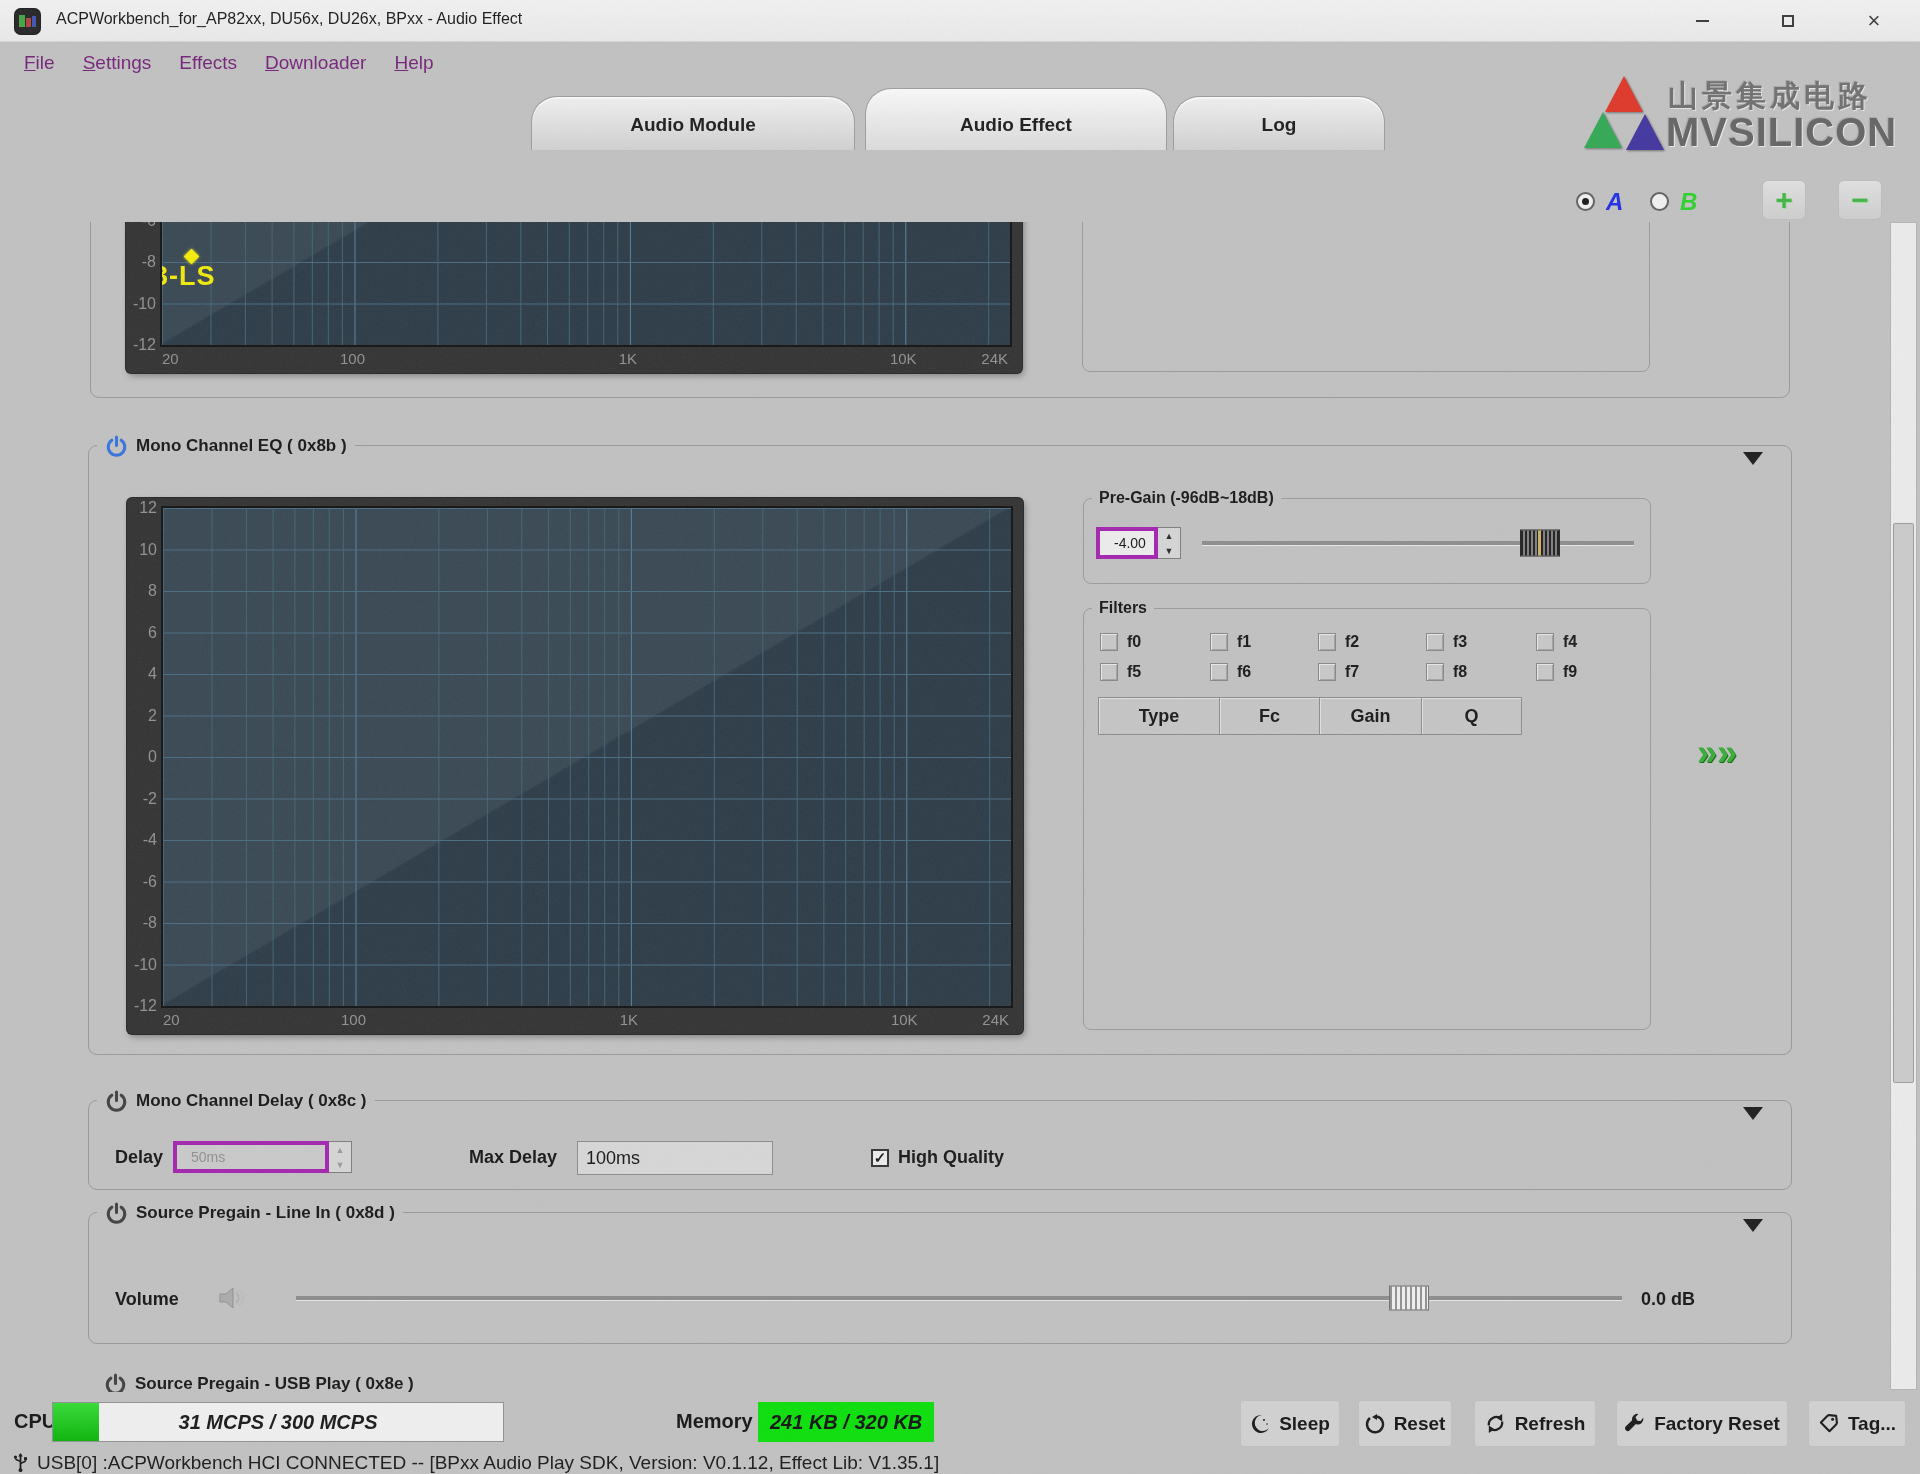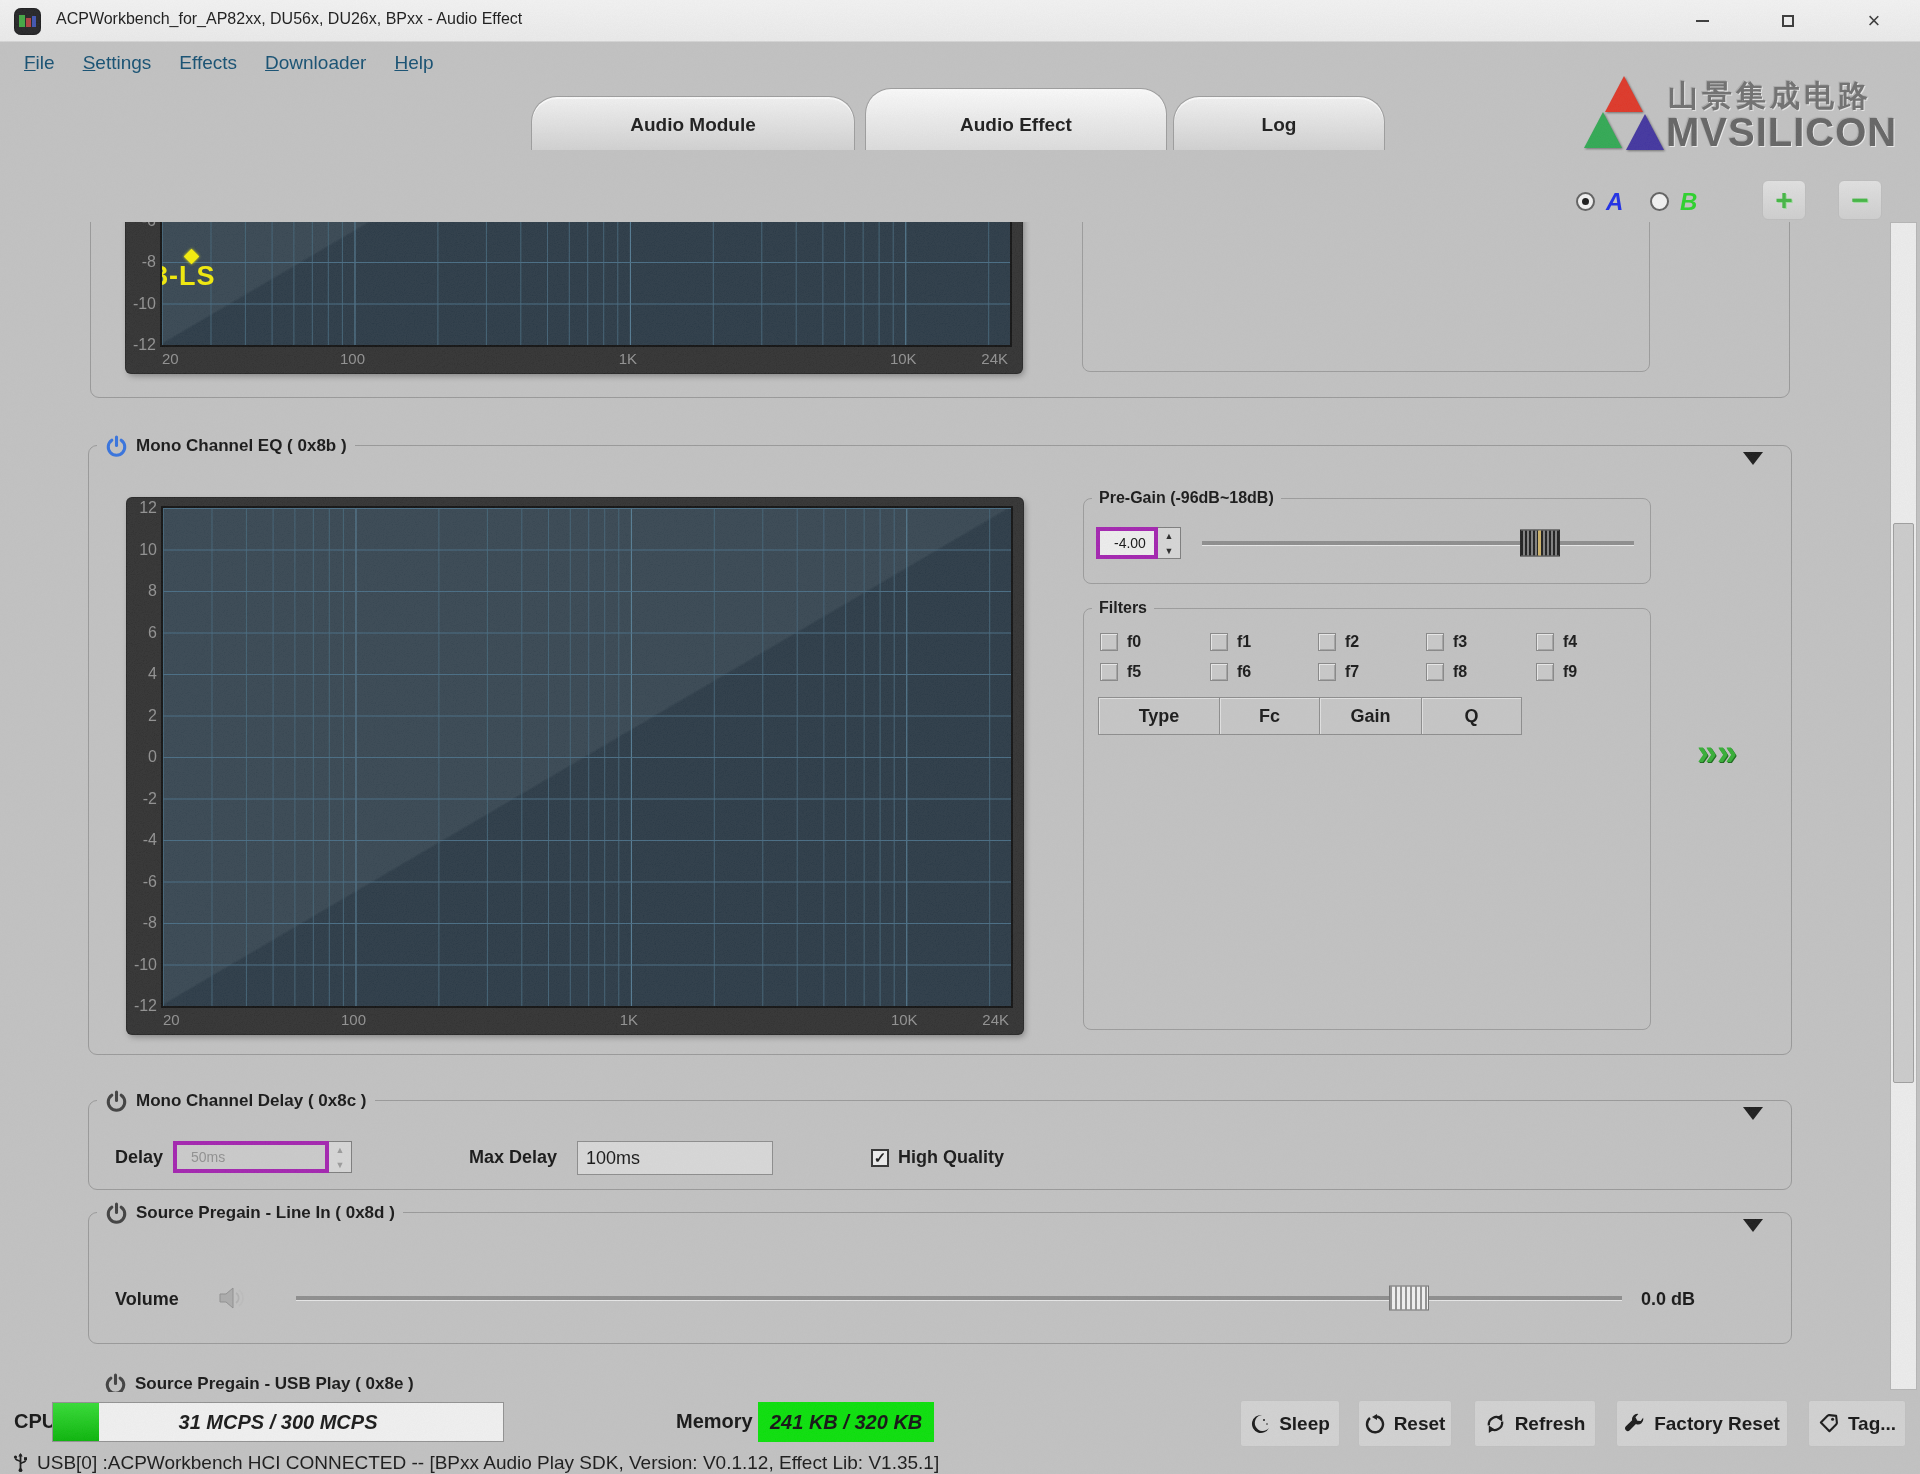--- a/index.html
+++ b/index.html
@@ -16,21 +16,21 @@
   .app-icon .p2{ left:12px; top:10px; width:5px; height:9px; background:#b03a3a; }
   .app-icon .p3{ left:18px; top:8px; width:4px; height:11px; background:#3a4fb0; }
   .title-text { position:absolute; left:56px; top:10px; font-size:16px; color:#121212; }
   .winbtn { position:absolute; top:0; width:72px; height:42px; display:flex; align-items:center; justify-content:center; color:#222; }
   .winbtn .bar { width:13px; height:2px; background:#333; }
   .winbtn .box { width:12px; height:12px; border:2px solid #333; }
   .winbtn .x { font-size:22px; line-height:22px; color:#333; }
 
   
   .menubar { position:absolute; left:0; top:42px; width:1920px; height:42px; display:flex; align-items:center; padding-left:10px; }
-  .menu-item { font-size:19px; color:#0c4a6e; padding:5px 14px; }
+  .menu-item { font-size:19px; color:#701a75; padding:5px 14px; }
   .menu-item .u { text-decoration:underline; }
 
   
   .tab { position:absolute; border:1px solid #9b9b9b; border-bottom:none; border-radius:26px 26px 0 0; background:linear-gradient(#f4f4f4,#dcdcdc 70%,#d2d2d2); box-shadow:inset 0 2px 0 #fdfdfd; display:flex; align-items:flex-end; justify-content:center; font-weight:bold; font-size:19px; color:#141414; padding-bottom:14px; }
   .tab.active { background:linear-gradient(#fdfdfd,#e7e7e7 70%,#dedede); }
 
   
   .logo { position:absolute; left:1584px; top:70px; width:330px; height:100px; }
   .tri { position:absolute; width:0; height:0; border-left:19px solid transparent; border-right:19px solid transparent; filter:drop-shadow(1px 1px 1px rgba(0,0,0,.45)); }
   .tri.red { left:21px; top:6px; border-bottom:36px solid #e03020; }

